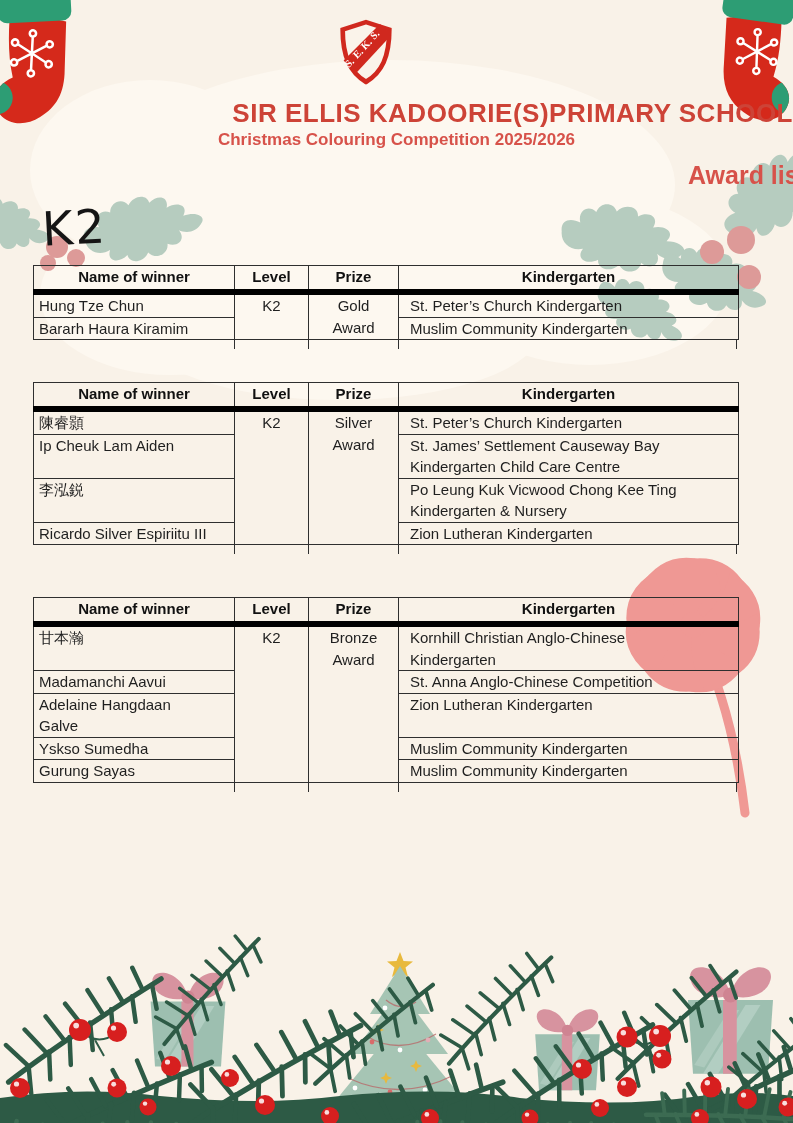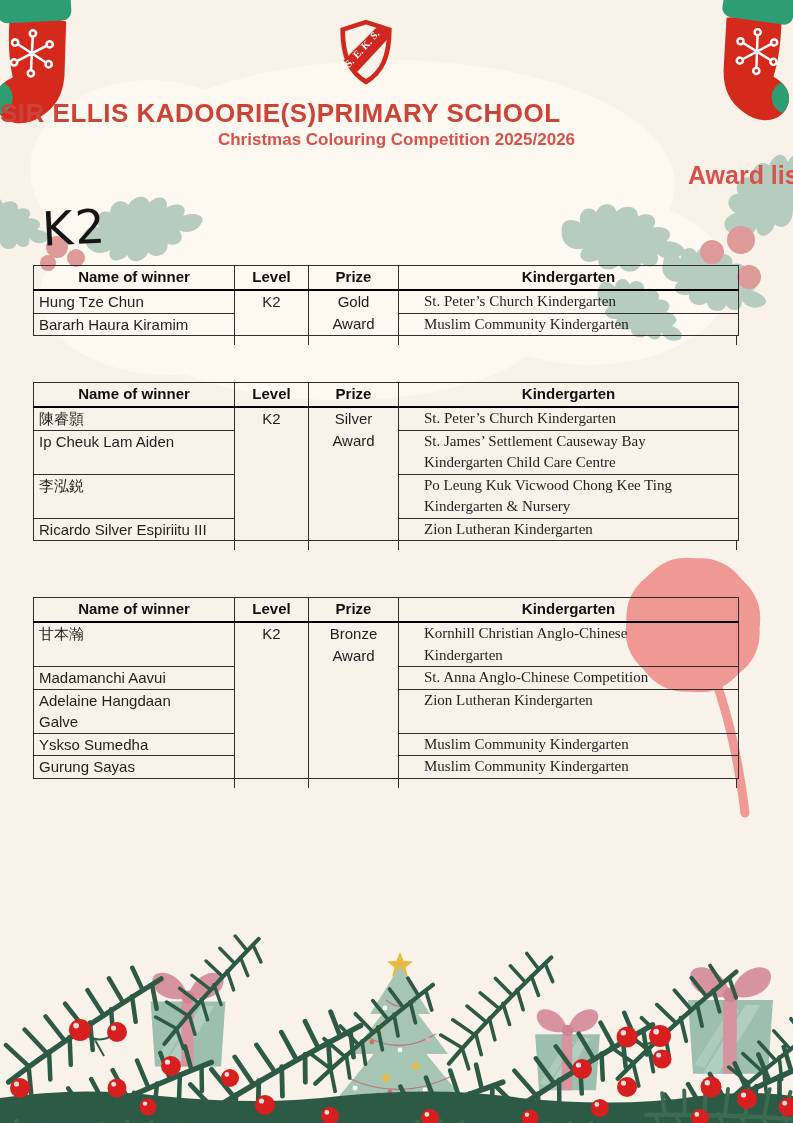--- a/index.html
+++ b/index.html
@@ -2,38 +2,38 @@
 <html><head>
 <meta charset="utf-8">
 <style>
   html,body{margin:0;padding:0;}
   .page{position:relative;width:793px;height:1123px;background:#f9f2e8;overflow:hidden;
         font-family:"Liberation Sans",sans-serif;}
   .deco{position:absolute;left:0;top:0;width:793px;height:1123px;z-index:1;}
   .content{position:absolute;left:0;top:0;width:793px;height:1123px;z-index:2;}
 
   .logo{position:absolute;left:338px;top:18px;width:56px;height:68px;}
-  .school-name{position:absolute;left:0;top:98px;width:793px;text-align:left;
+  .school-name{position:absolute;left:0;top:98px;width:793px;text-align:right;
     font-size:26px;font-weight:700;letter-spacing:.5px;color:#cd4337;}
   .comp-title{position:absolute;left:0;top:130px;width:793px;text-align:center;
     font-size:17px;font-weight:700;color:#d7524a;}
   .subtitle{position:absolute;left:0;top:161px;width:793px;text-align:right;
     font-size:25px;font-weight:700;color:#d7524a;padding-left:14px;}
   .k2{position:absolute;left:42px;top:200px;font-size:47px;letter-spacing:2px;
     font-family:"DejaVu Sans",sans-serif;color:#151515;transform:rotate(-3deg);}
 
   .tablewrap{position:absolute;left:33px;width:706px;}
   .t1{top:265px;} .t2{top:382px;} .t3{top:597px;}
   table{border-collapse:collapse;table-layout:fixed;width:705px;background:transparent;
     border:1px solid #2f2f2f;}
   th,td{border:1px solid #2f2f2f;vertical-align:top;font-size:15px;line-height:21.5px;
     color:#1f1f1f;padding:0;}
-  th{text-align:center;font-weight:700;border-bottom:2px solid #000000;height:23px;color:#111;}
+  th{text-align:center;font-weight:700;border-bottom:6px solid #000000;height:23px;color:#111;}
   td.name,td.kind{text-align:left;padding-left:5px;}
-  td.kind{padding-left:25px;font-family:Liberation Serif, serif;}
+  td.kind{padding-left:11px;}
   td.ctr{text-align:center;}
   tr.r1{height:22px;margin-left:28px;} tr.r2{height:44px;}
   .pre{white-space:pre-line;}
   .nw{white-space:nowrap;}
   .stubs{position:relative;height:9px;}
   .stubs i{position:absolute;top:0;width:1px;height:9px;background:#2f2f2f;display:block;}
 </style>
 </head>
 <body>
 

